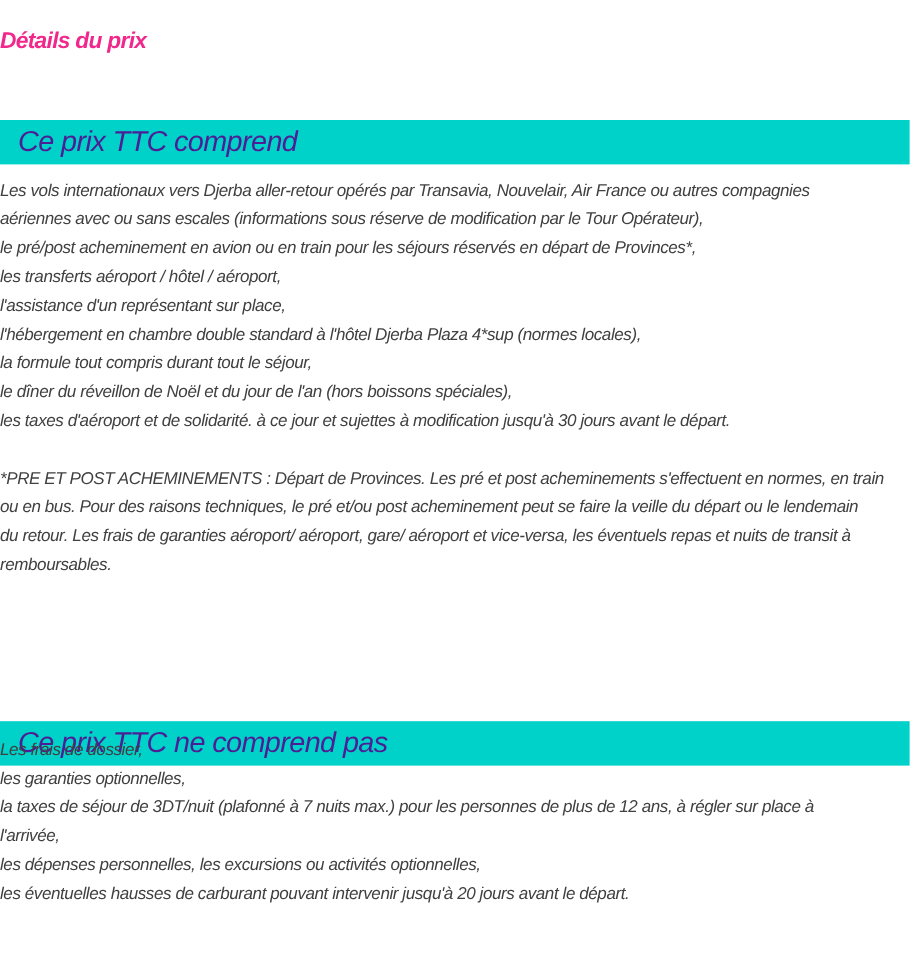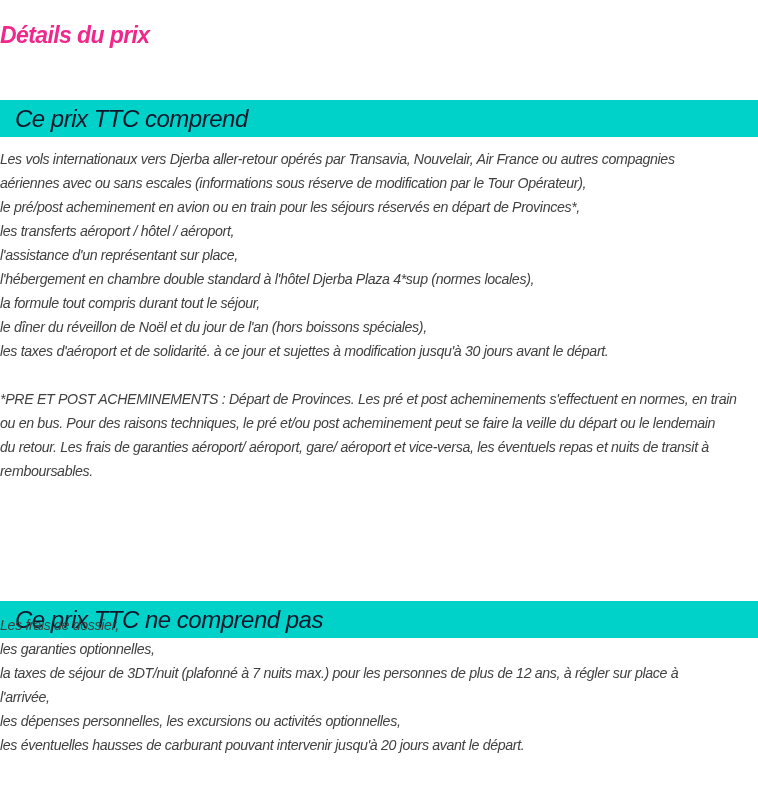--- a/index.html
+++ b/index.html
@@ -12,41 +12,41 @@
       height: 799px;
       overflow: hidden;
       position: relative;
       font-family: "Liberation Sans", sans-serif;
     }
     .page-title {
       position: absolute;
       left: 0;
       top: 19px;
       margin: 0;
-      font-size: 23px;
+      font-size: 19px;
       font-weight: bold;
       font-style: italic;
       color: #f0288c;
       letter-spacing: -0.6px;
       line-height: 32px;
     }
     .section-header {
       position: absolute;
       left: 0;
       width: 758px;
       height: 37px;
       background: #00d1c9;
     }
     .section-header h2 {
       margin: 0;
       padding-left: 15px;
       font-size: 24px;
       font-weight: normal;
       font-style: italic;
-      color: #0f172a;
+      color: #4c1d95;
       line-height: 37px;
       letter-spacing: -0.5px;
     }
     .body-block {
       position: absolute;
       left: 0;
       width: 758px;
       font-size: 14.2px;
       font-style: italic;
       color: #404040;

